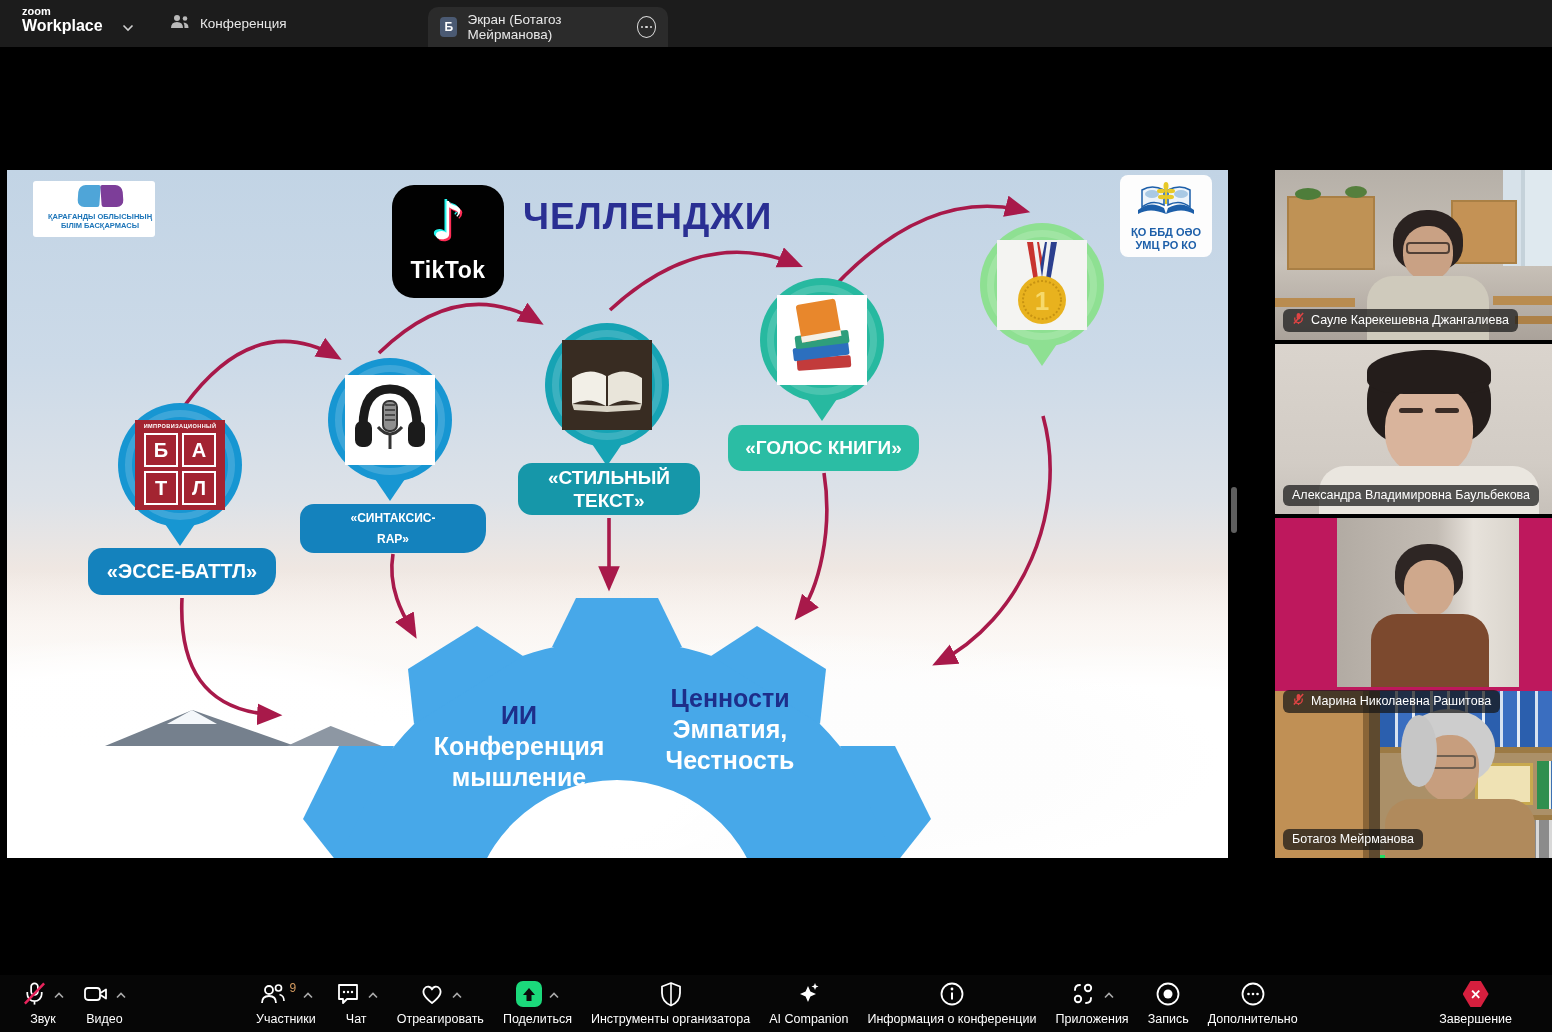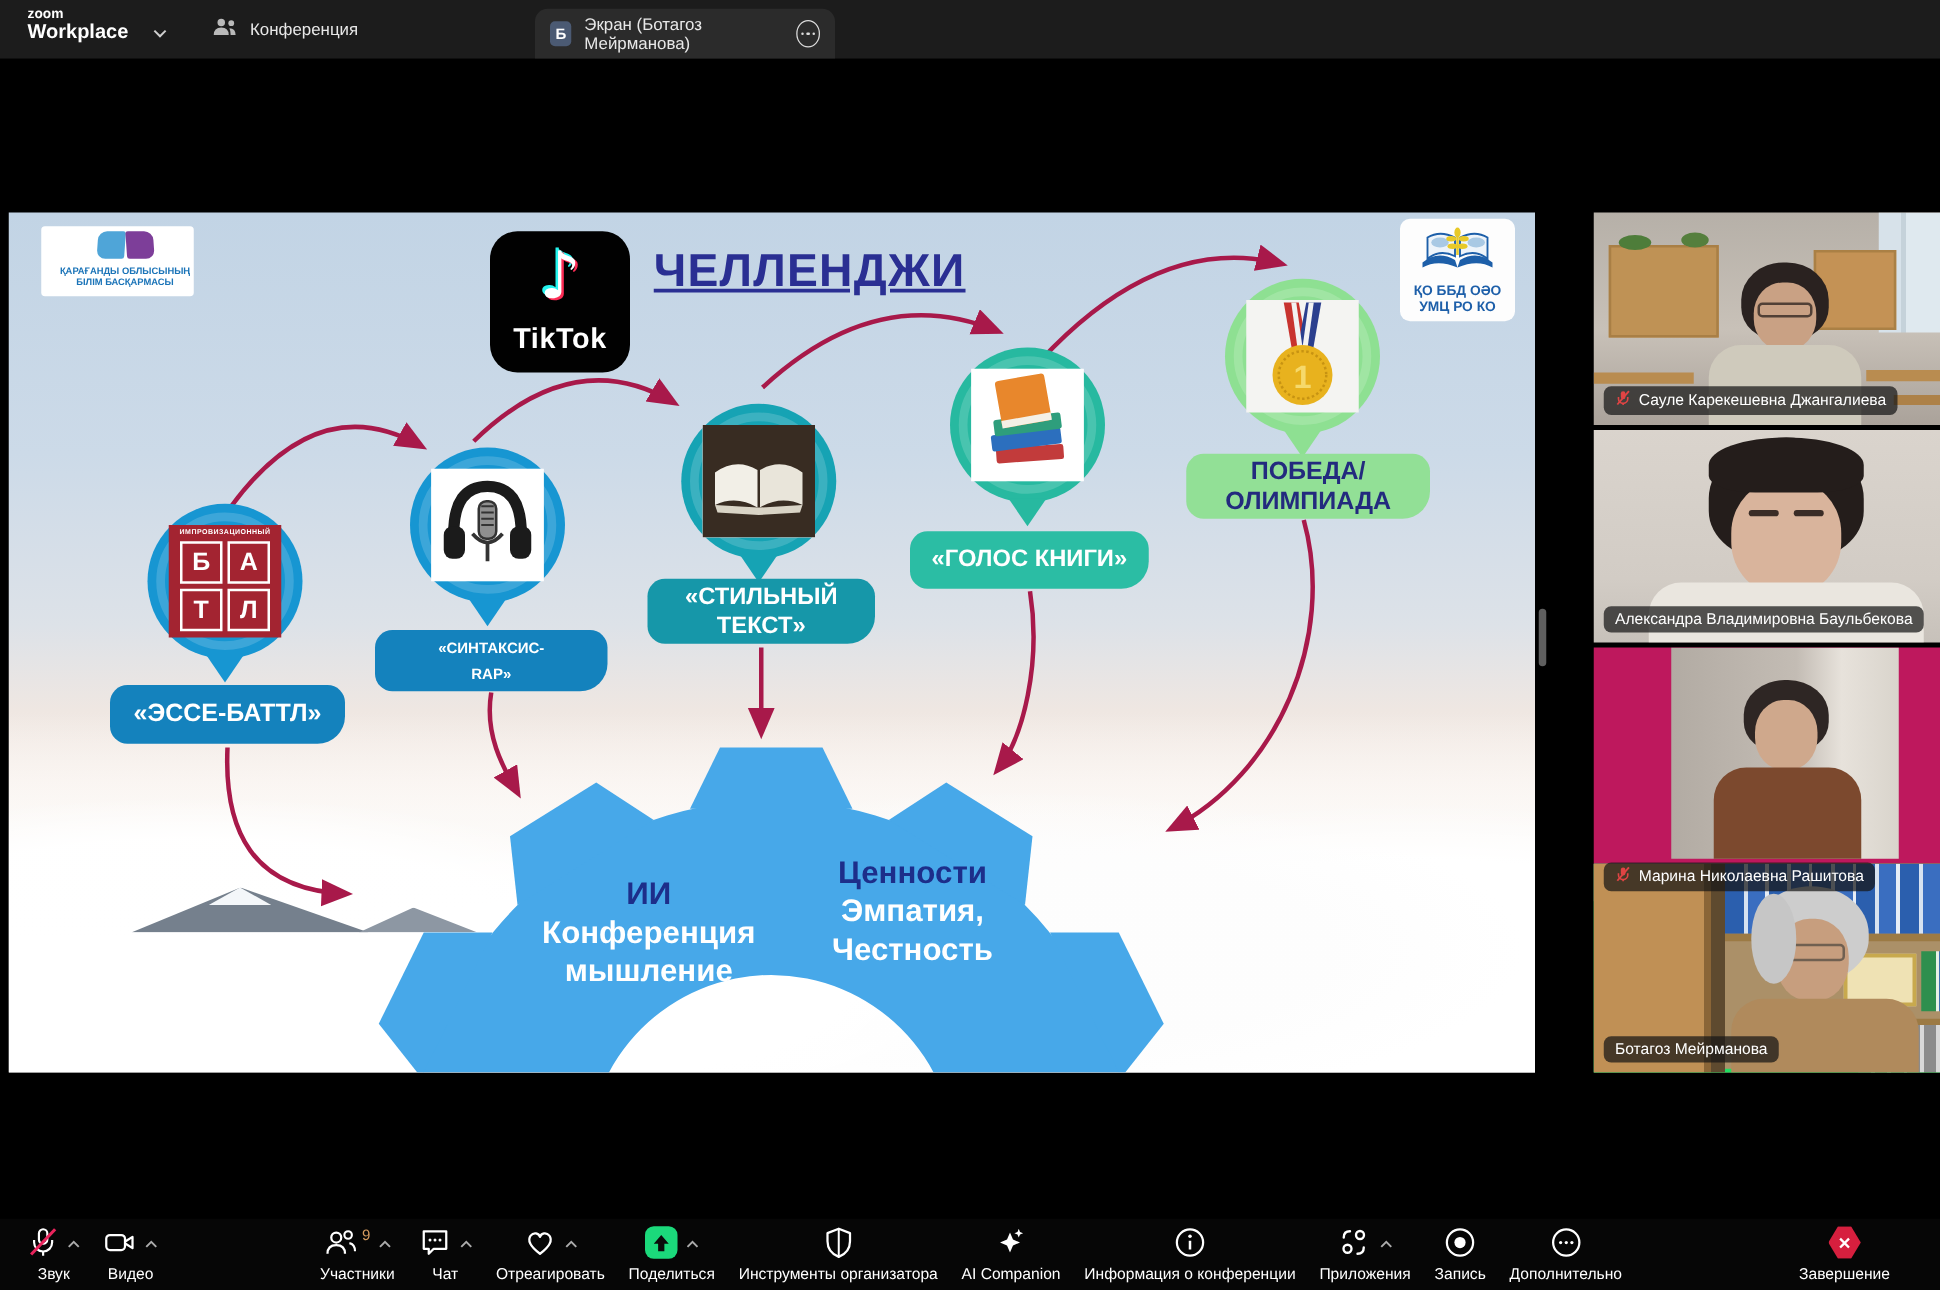--- a/index.html
+++ b/index.html
@@ -43,21 +43,21 @@
   .logo-org .t { font-size:7.5px; font-weight:bold; color:#1b74b8; line-height:9px; margin-top:3px; }
 
   .tiktok { position:absolute; left:385px; top:15px; width:112px; height:113px; background:#010101; border-radius:22px; text-align:center; }
   .note-wrap { position:relative; height:72px; }
   .note { position:absolute; left:0; right:0; top:6px; font-family:"DejaVu Sans",sans-serif; font-size:52px; font-weight:bold; line-height:60px; }
   .note.c { color:#25f4ee; transform:translate(-2px,-2px); }
   .note.r { color:#fe2c55; transform:translate(2px,2px); }
   .note.w { color:#ffffff; }
   .tiktok .tt { color:#fff; font-size:23px; font-weight:bold; letter-spacing:.5px; }
 
-  .slide-title { position:absolute; left:516px; top:26px; font-size:37px; font-weight:800; color:#2a2f93; letter-spacing:1px;text-decoration:underline; }
+  .slide-title { position:absolute; left:516px; top:26px; font-size:37px; font-weight:800; color:#2a2f93; letter-spacing:1px; }
 
   .logo-umc { position:absolute; left:1113px; top:5px; width:92px; height:82px; background:#fdfdfd; border-radius:8px; text-align:center; padding-top:5px; }
   .logo-umc .t { font-size:11px; font-weight:bold; color:#1d5fa9; line-height:13px; margin-top:2px; }
 
   
   .bubble { position:absolute; width:124px; height:124px; }
   .bubble .circ { position:absolute; inset:0; border-radius:50%; background:var(--c); }
   .bubble .ring { position:absolute; inset:7px; border-radius:50%; border:7px solid rgba(255,255,255,.16); }
   .bubble .tail { position:absolute; left:50%; bottom:-19px; transform:translateX(-50%); width:0; height:0;
     border-left:15px solid transparent; border-right:15px solid transparent; border-top:22px solid var(--c); }
@@ -307,24 +307,20 @@
       <div class="badge-label r14" style="left:293px; top:334px; width:186px; height:49px; background:#1482bd; font-size:12px; line-height:21px;">
         <span>«СИНТАКСИС-</span>
           <span>RAP»</span>
       </div>
       <div class="badge-label r14" style="left:511px; top:293px; width:182px; height:52px; background:#1697a9; font-size:19px; line-height:23px;">
         <span>«СТИЛЬНЫЙ</span>
           <span>ТЕКСТ»</span>
       </div>
       <div class="badge-label r14" style="left:721px; top:255px; width:191px; height:46px; background:#2bbda4; font-size:19px;">
         <span>«ГОЛОС КНИГИ»</span>
-      </div>
-      <div class="badge-label r14" style="left:942px; top:193px; width:195px; height:52px; background:#92e096; color:#232a7e; font-size:20px; line-height:24px;">
-        <span>ПОБЕДА/</span>
-          <span>ОЛИМПИАДА</span>
       </div>
 
       <div class="gear-col" style="left:398px; top:530px; width:228px;text-align:center;">
         <span class="hd">ИИ</span>
         <span>Конференция</span><br>
         <span>мышление</span>
       </div>
       <div class="gear-col" style="left:612px; top:513px; width:222px;">
         <span class="hd">Ценности</span>
         <span>Эмпатия,</span><br>

